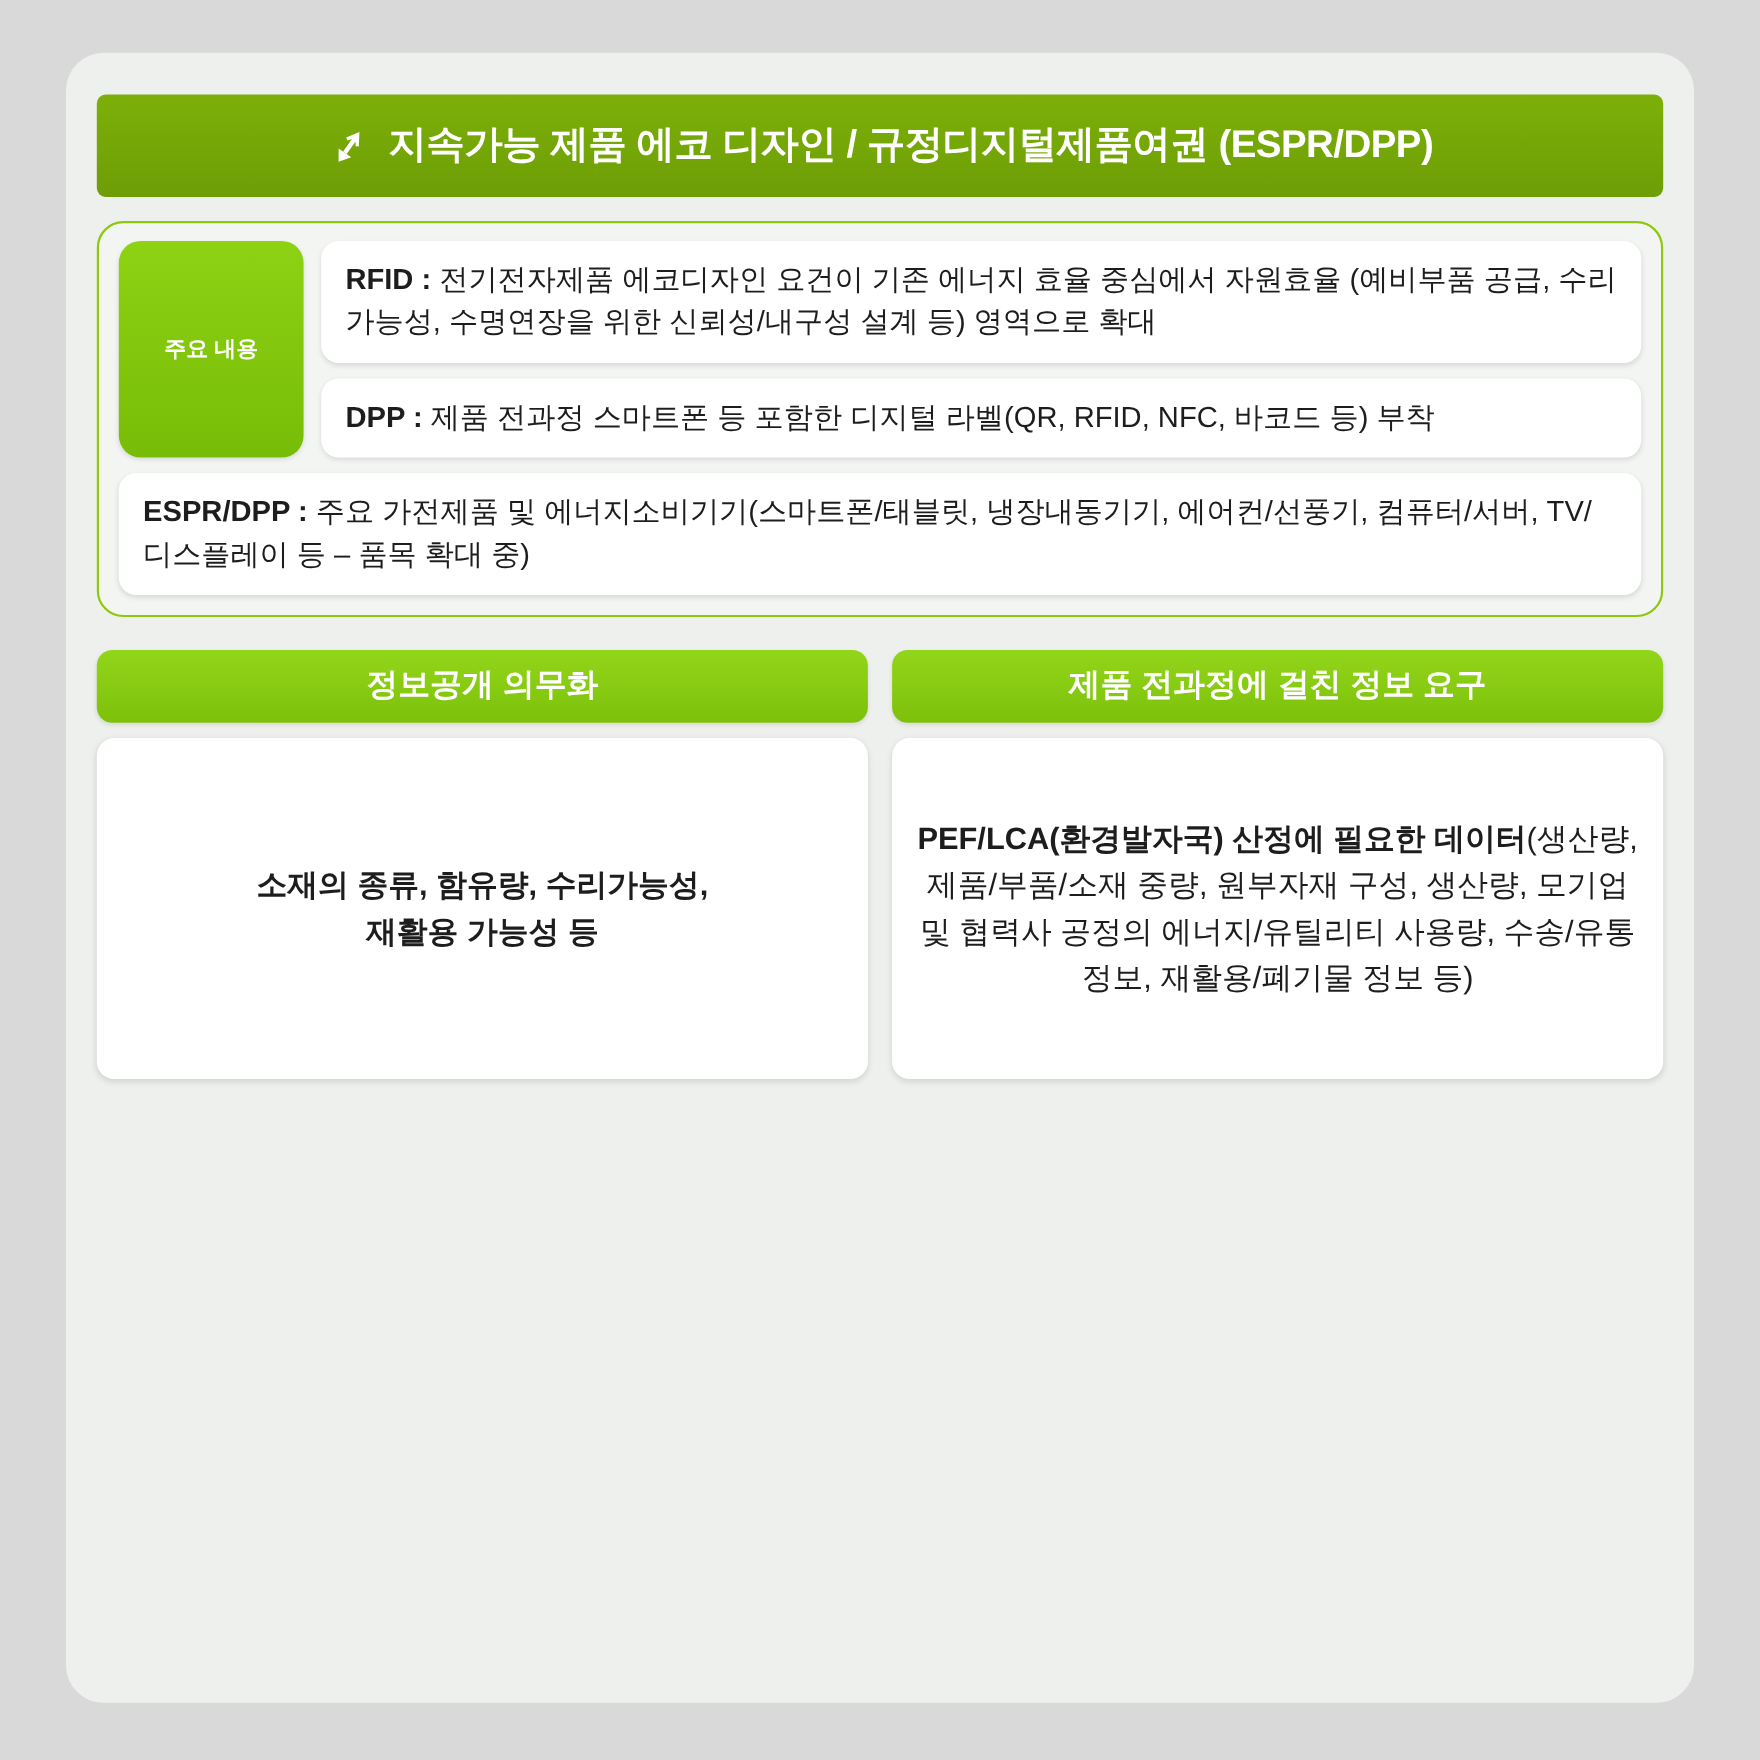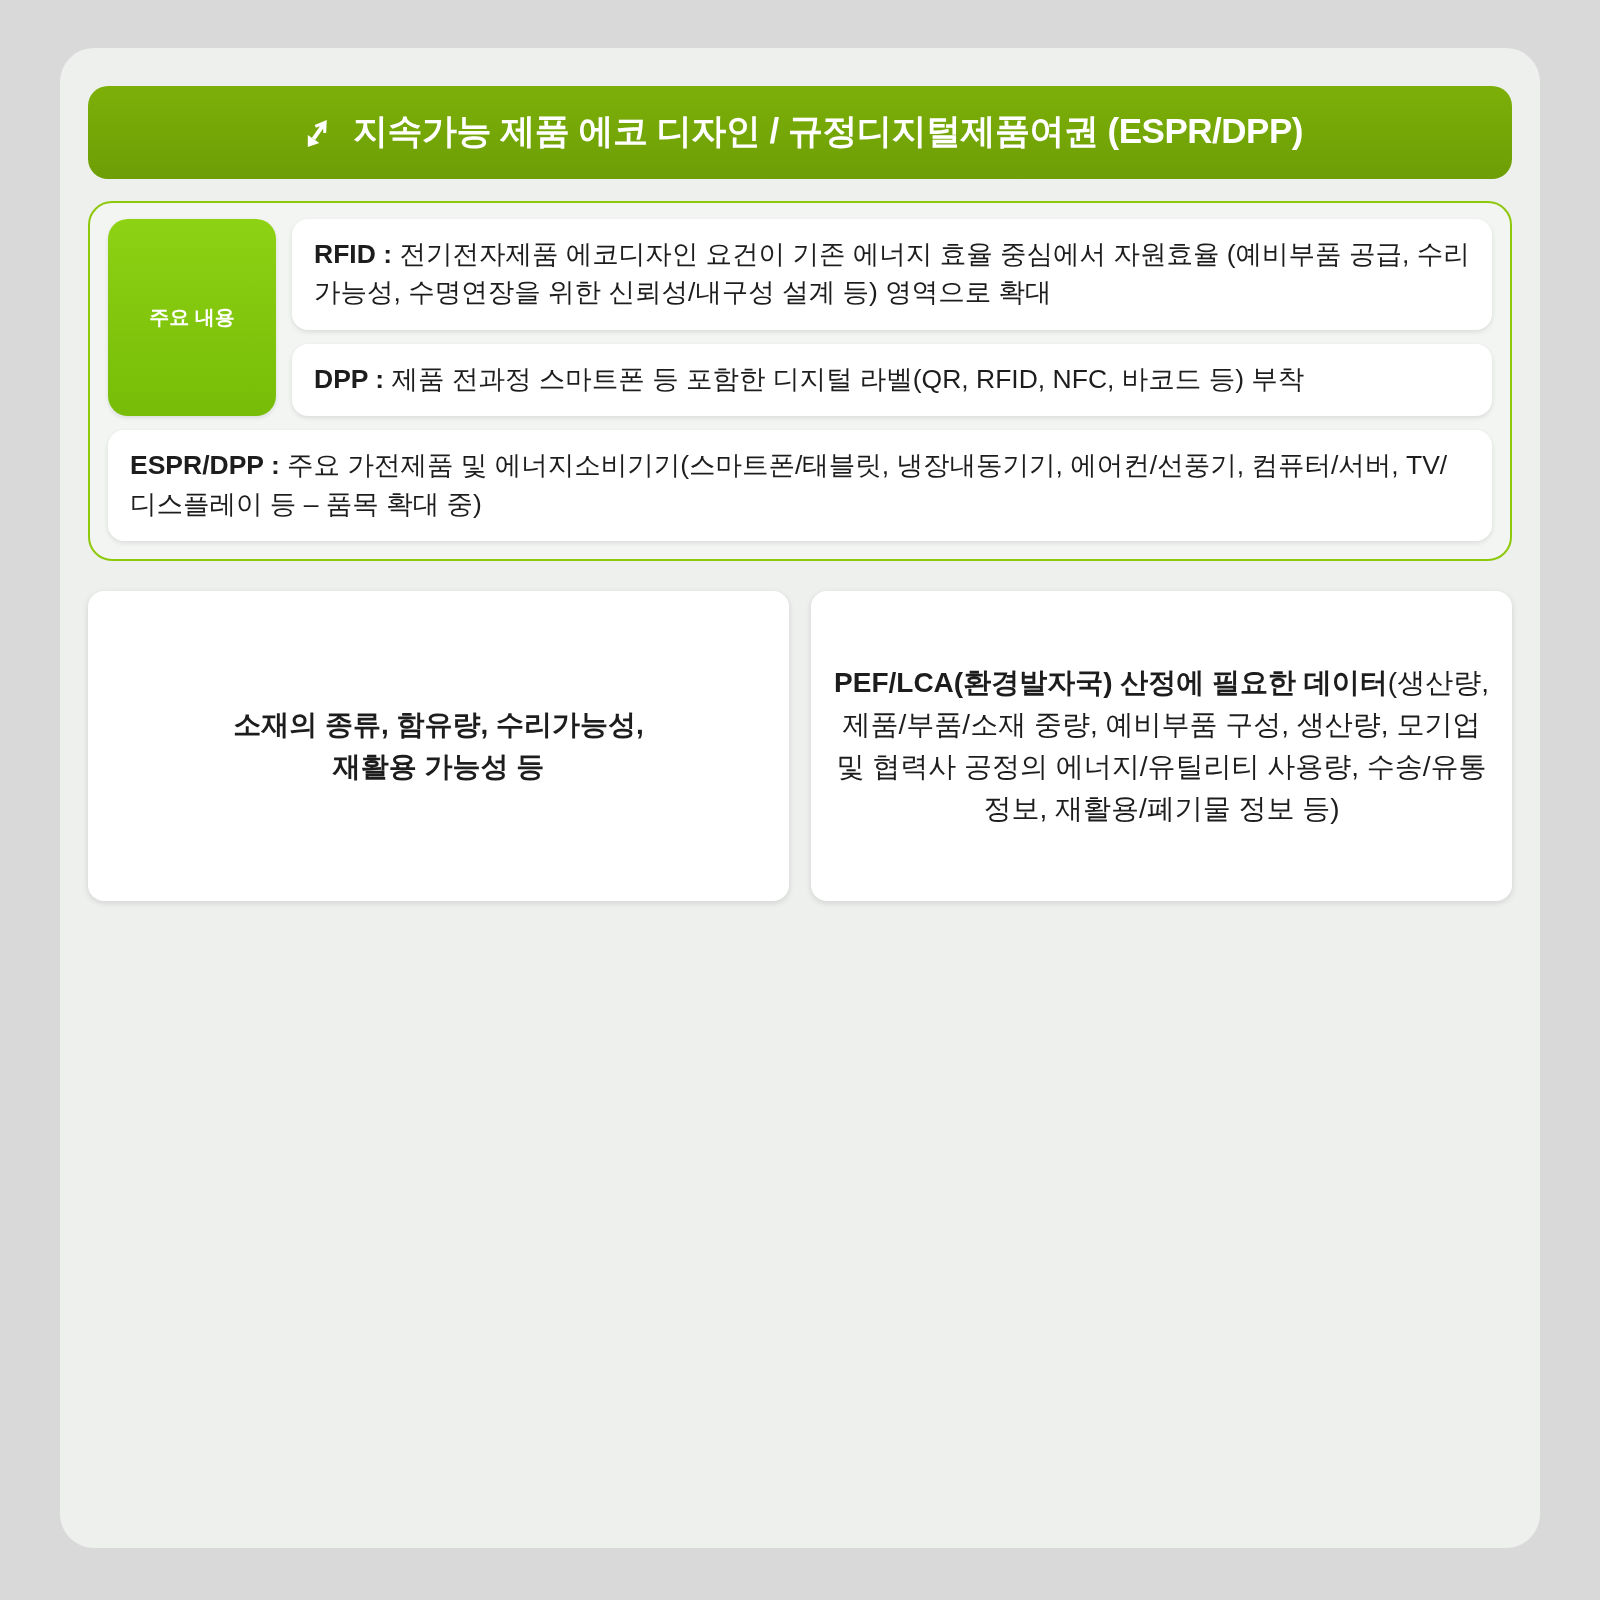--- a/index.html
+++ b/index.html
@@ -27,21 +27,21 @@
   .inner {
     position: absolute;
     left: 28px;
     top: 38px;
     width: 1424px;
   }
 
   
   .title-bar {
     background: linear-gradient(#7cb008, #6d9e06);
-    border-radius: 20px;
+    border-radius: 8px;
     color: #ffffff;
     font-size: 35px;
     font-weight: bold;
     text-align: center;
     padding: 22px 10px 24px 10px;
     letter-spacing: -0.5px;
     display: flex;
     align-items: center;
     justify-content: center;
     gap: 16px;
@@ -225,26 +225,30 @@
             <b>ESPR/DPP : </b><span>주요 가전제품 및 에너지소비기기(스마트폰/태블릿, 냉장내동기기, 에어컨/선풍기, 컴퓨터/서버, TV/디스플레이 등 – 품목 확대 중)</span>
           </div>
         </div>
       </div>
 
     </div>
 
 
     <div class="dpp-section">
 
+      <div class="dpp-subbar-row">
+        <div class="subbar dpp-subbar">정보공개 의무화</div>
+        <div class="subbar dpp-subbar">제품 전과정에 걸친 정보 요구</div>
+      </div>
 
       <div class="dpp-cards-row">
         <div class="dppcard" style="white-space: pre-line;">소재의 종류, 함유량, 수리가능성,
 재활용 가능성 등</div>
         <div class="dppcard">
           <div>
-            <span>PEF/LCA(환경발자국) 산정에 필요한 데이터</span><span class="light">(생산량, 제품/부품/소재 중량, 예비부품 구성, 생산량, 모기업 및 협력사 공정의 에너지/유틸리티 사용량, 수송/유통 정보, 재활용/폐기물 정보 등)</span>
+            <span>PEF/LCA(환경발자국) 산정에 필요한 데이터</span><span class="light">(생산량, 제품/부품/소재 중량, 원부자재 구성, 생산량, 모기업 및 협력사 공정의 에너지/유틸리티 사용량, 수송/유통 정보, 재활용/폐기물 정보 등)</span>
           </div>
         </div>
       </div>
     </div>
 
   </div>
 </div>
 
 </body></html>

